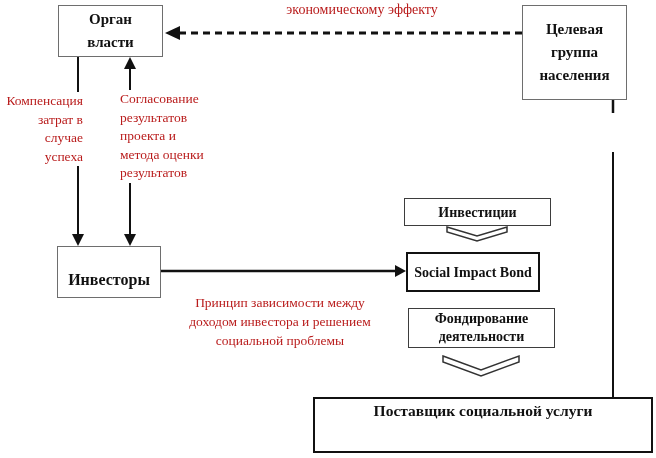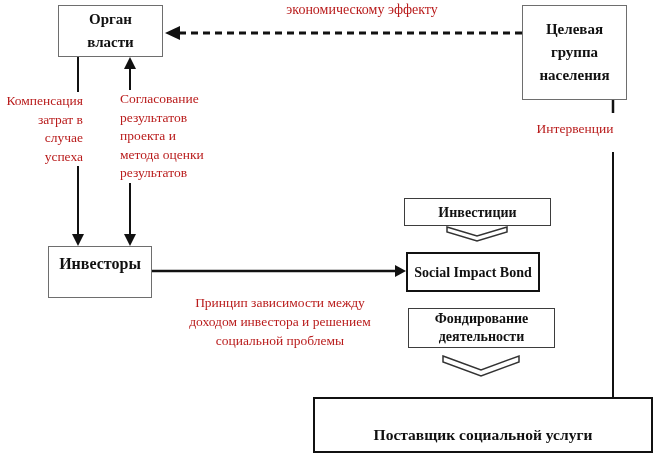--- a/index.html
+++ b/index.html
@@ -28,25 +28,25 @@
   .lbl{
     position:absolute;
     white-space:pre-line;
     background:#ffffff;
     font-size:13.5px;
     line-height:18.5px;
     color:#b91c1c;
   }
   #node-authority{left:58px;top:5px;width:105px;height:52px;font-size:15px;line-height:1.55;}
   #node-target-group{left:522px;top:5px;width:105px;height:95px;font-size:15px;line-height:1.55;}
-  #node-investors{left:48px;top:246px;width:104px;height:52px;font-size:16px;align-items:flex-start;padding-top:5px;}
+  #node-investors{left:57px;top:246px;width:104px;height:52px;font-size:16px;align-items:flex-start;padding-top:21px;}
   #node-investments{left:404px;top:198px;width:147px;height:28px;font-size:14px;}
   #node-sib{left:406px;top:252px;width:134px;height:40px;font-size:14px;font-family:Liberation Serif, serif;}
   #node-funding{left:408px;top:308px;width:147px;height:40px;font-size:14px;line-height:1.3;}
-  #node-provider{left:313px;top:397px;width:340px;height:56px;font-size:15.5px;align-items:flex-start;padding-top:24px;}
+  #node-provider{left:313px;top:397px;width:340px;height:56px;font-size:15.5px;align-items:flex-start;padding-top:0;}
   #caption-top{left:262px;top:1px;width:200px;text-align:center;font-size:14px;background:transparent;}
   #label-compensation{left:0px;top:92px;width:83px;text-align:right;}
   #label-coordination{left:120px;top:90px;width:100px;text-align:left;}
   #label-interventions{left:527px;top:120px;width:96px;text-align:center;}
   #label-principle{left:172px;top:293px;width:216px;text-align:center;line-height:19px;}
 </style>
 </head>
 <body>
 
 <div id="stage">
@@ -100,19 +100,18 @@
 затрат в
 случае
 успеха</div>
 
   <div class="lbl" id="label-coordination">Согласование
 результатов
 проекта и
 метода оценки
 результатов</div>
 
-  <div class="lbl" id="label-interventions">Интервенции</div>
 
   <div class="lbl" id="label-principle">Принцип зависимости между
 доходом инвестора и решением
 социальной проблемы</div>
 
 </div>
 
 </body></html>

